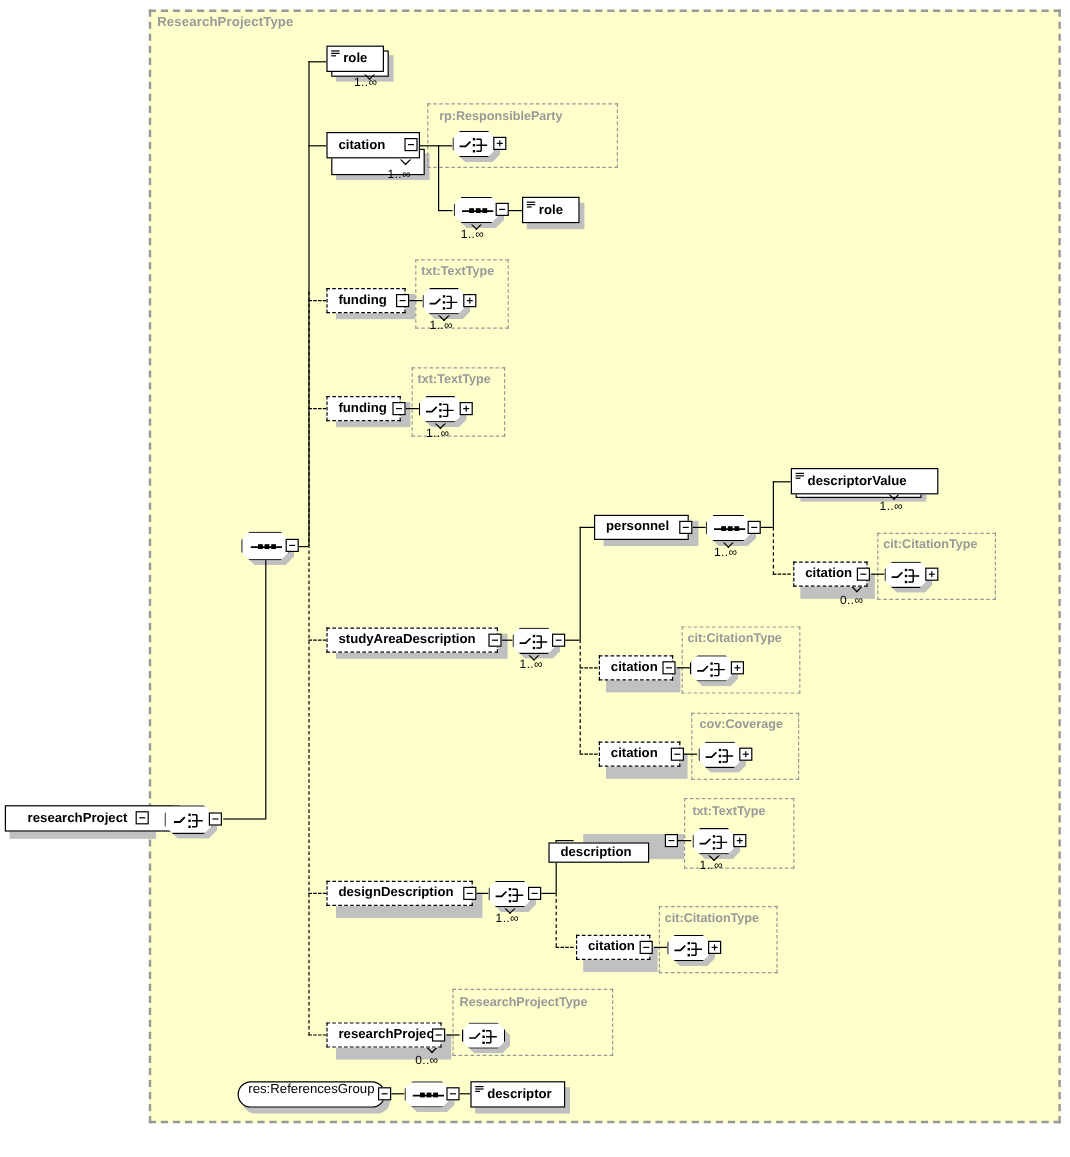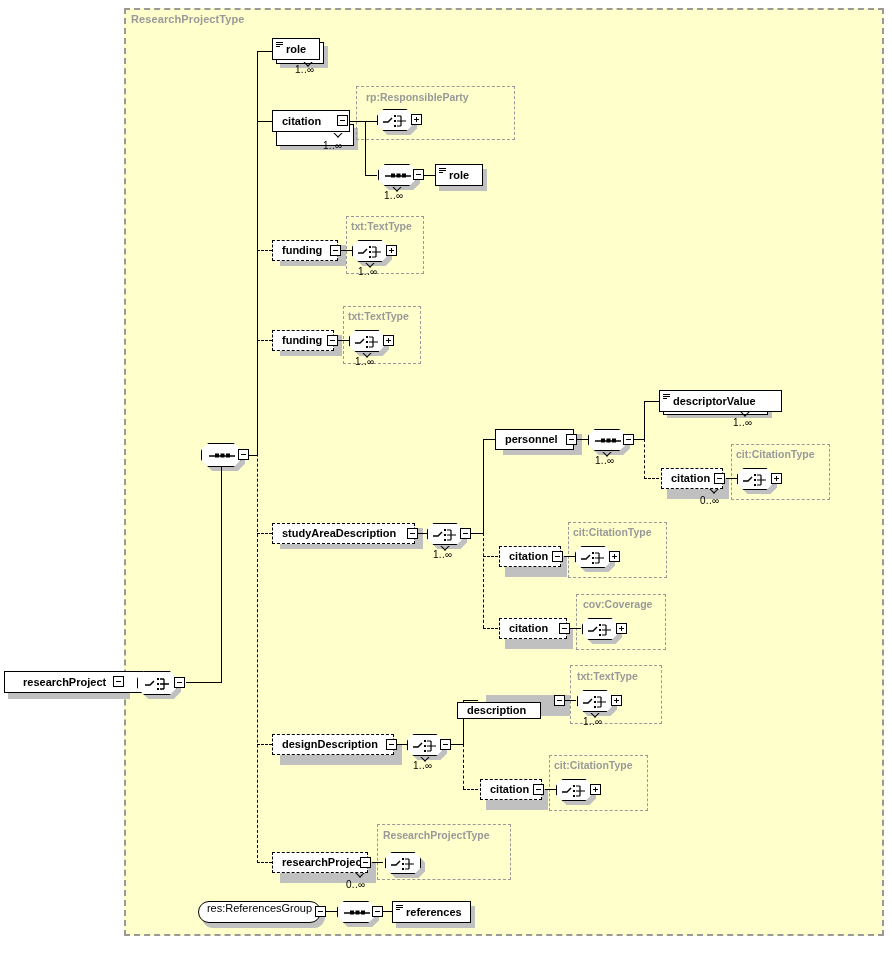--- a/index.html
+++ b/index.html
@@ -599,16 +599,16 @@
   <div class="pm" style="left:372px; top:906px;"></div>
 
   <div class="ln h" style="left:383px; top:911px; width:9px;"></div>
   <div class="shadow" style="left:396px; top:906px; width:79px; height:22px;"></div>
   <div class="nodebox hasicon" style="left:392px; top:901px; width:79px; height:22px; z-index:3;">
     <span class="doc-glyph">
         <i></i>
         <i></i>
         <i></i>
       </span>
-    <span class="lbl">references</span>
+    <span class="lbl">descriptor</span>
   </div>
 
 </div>
 
 </body></html>

